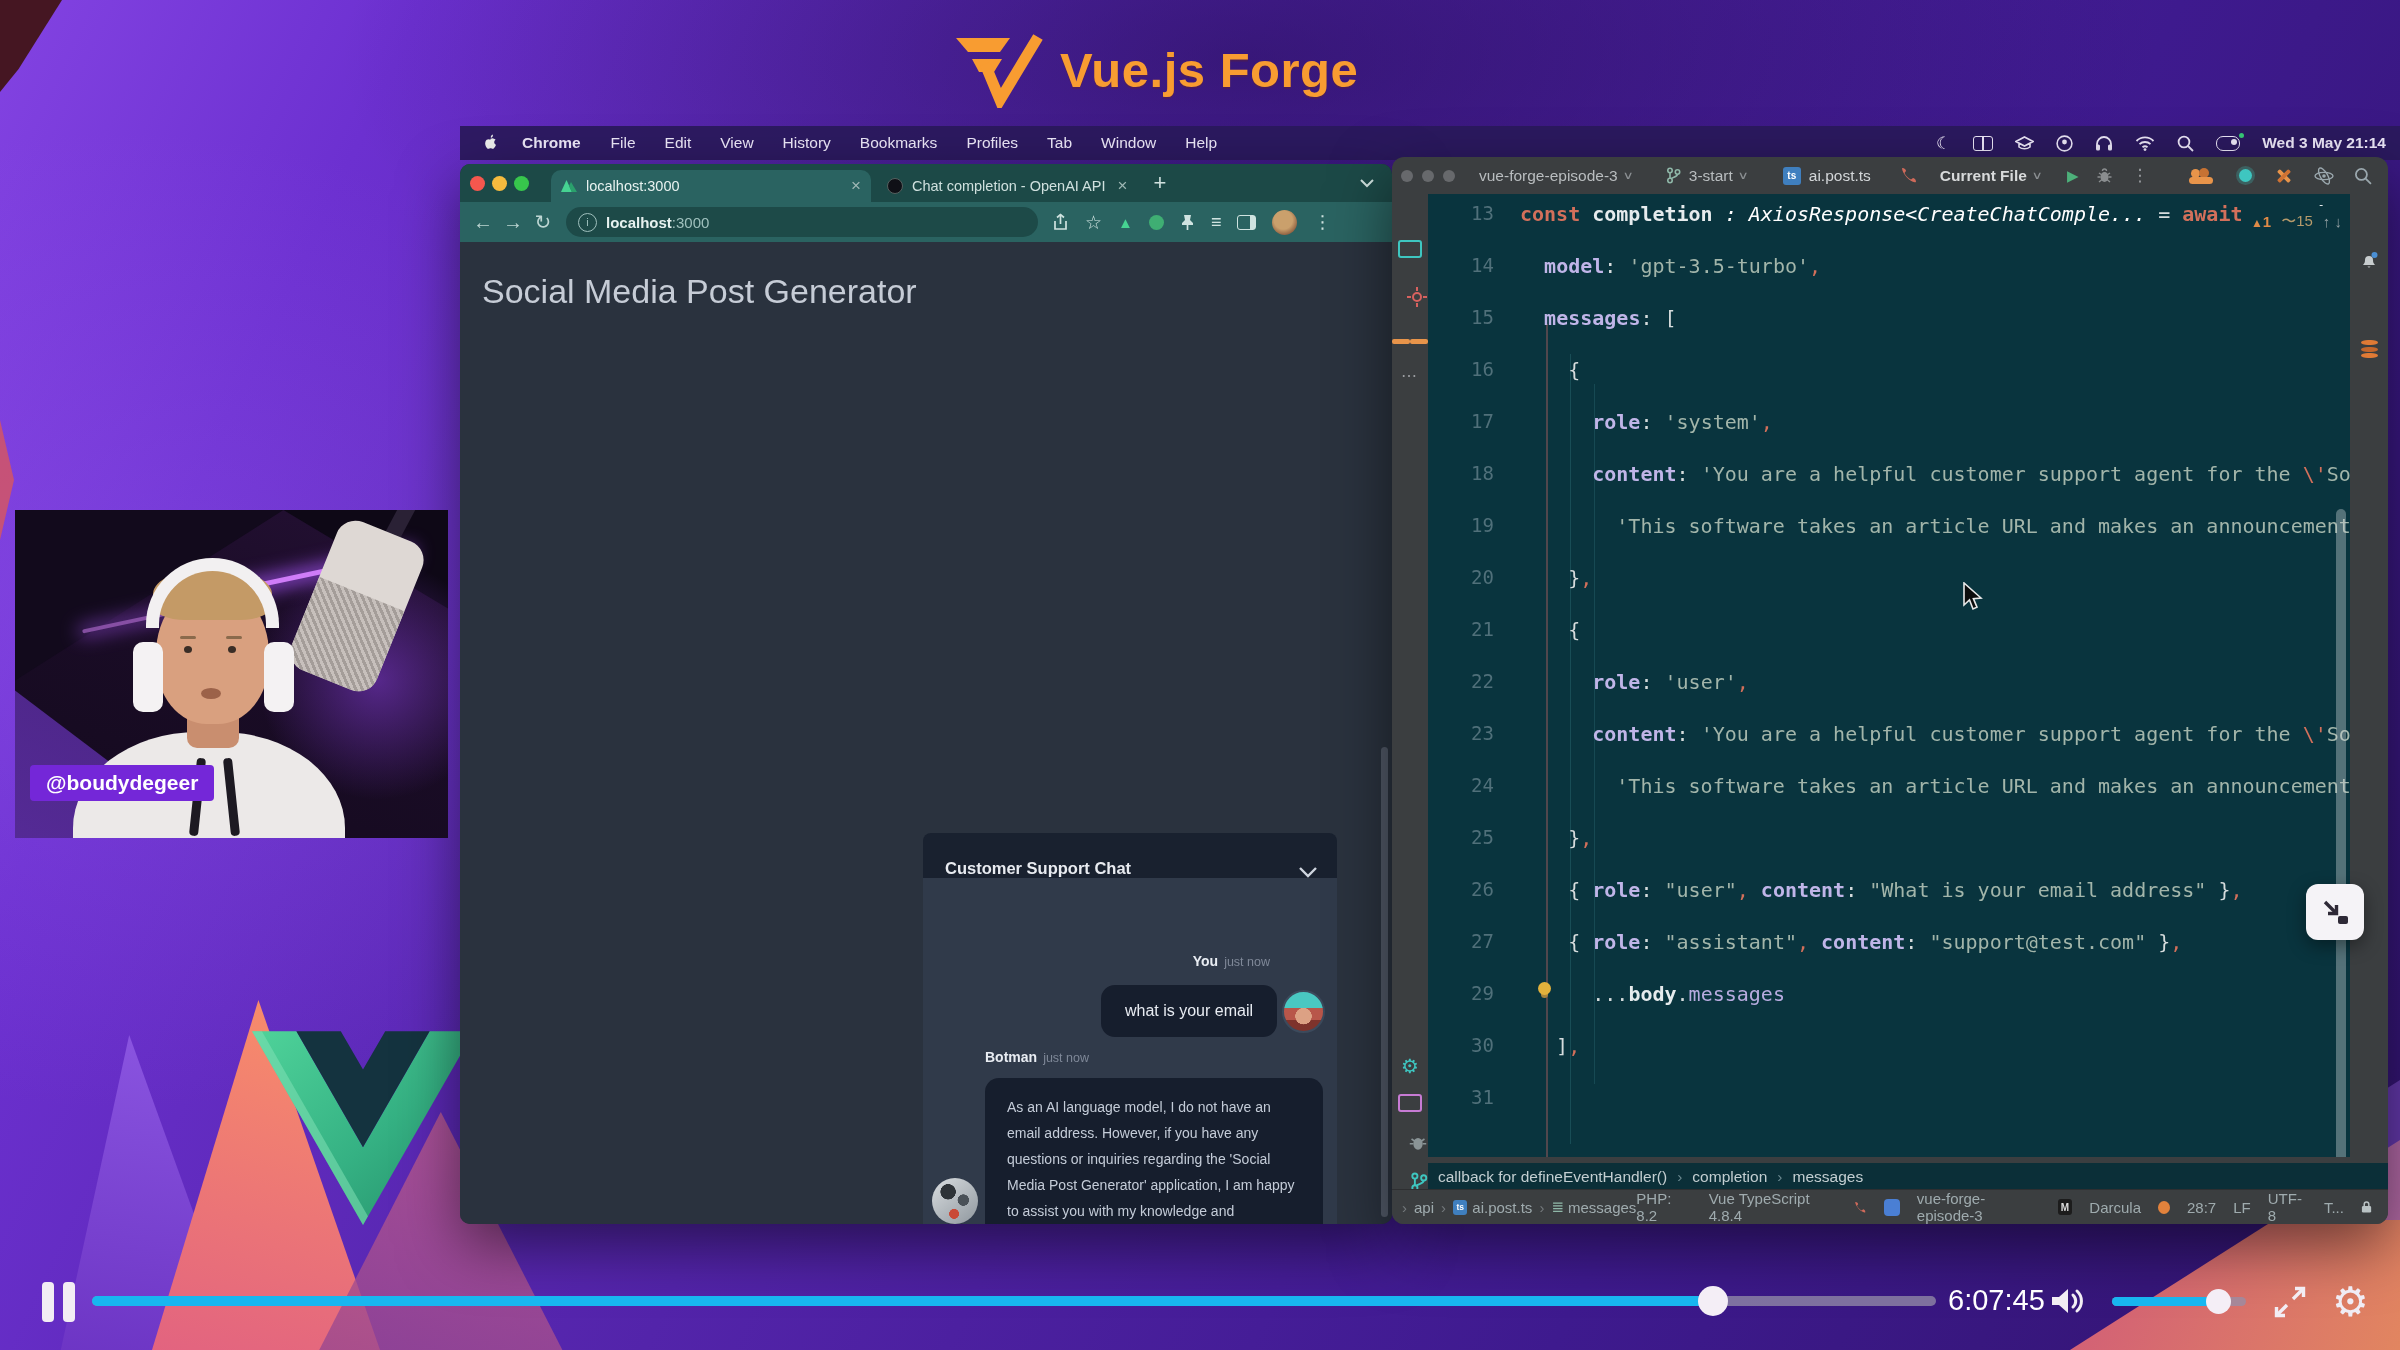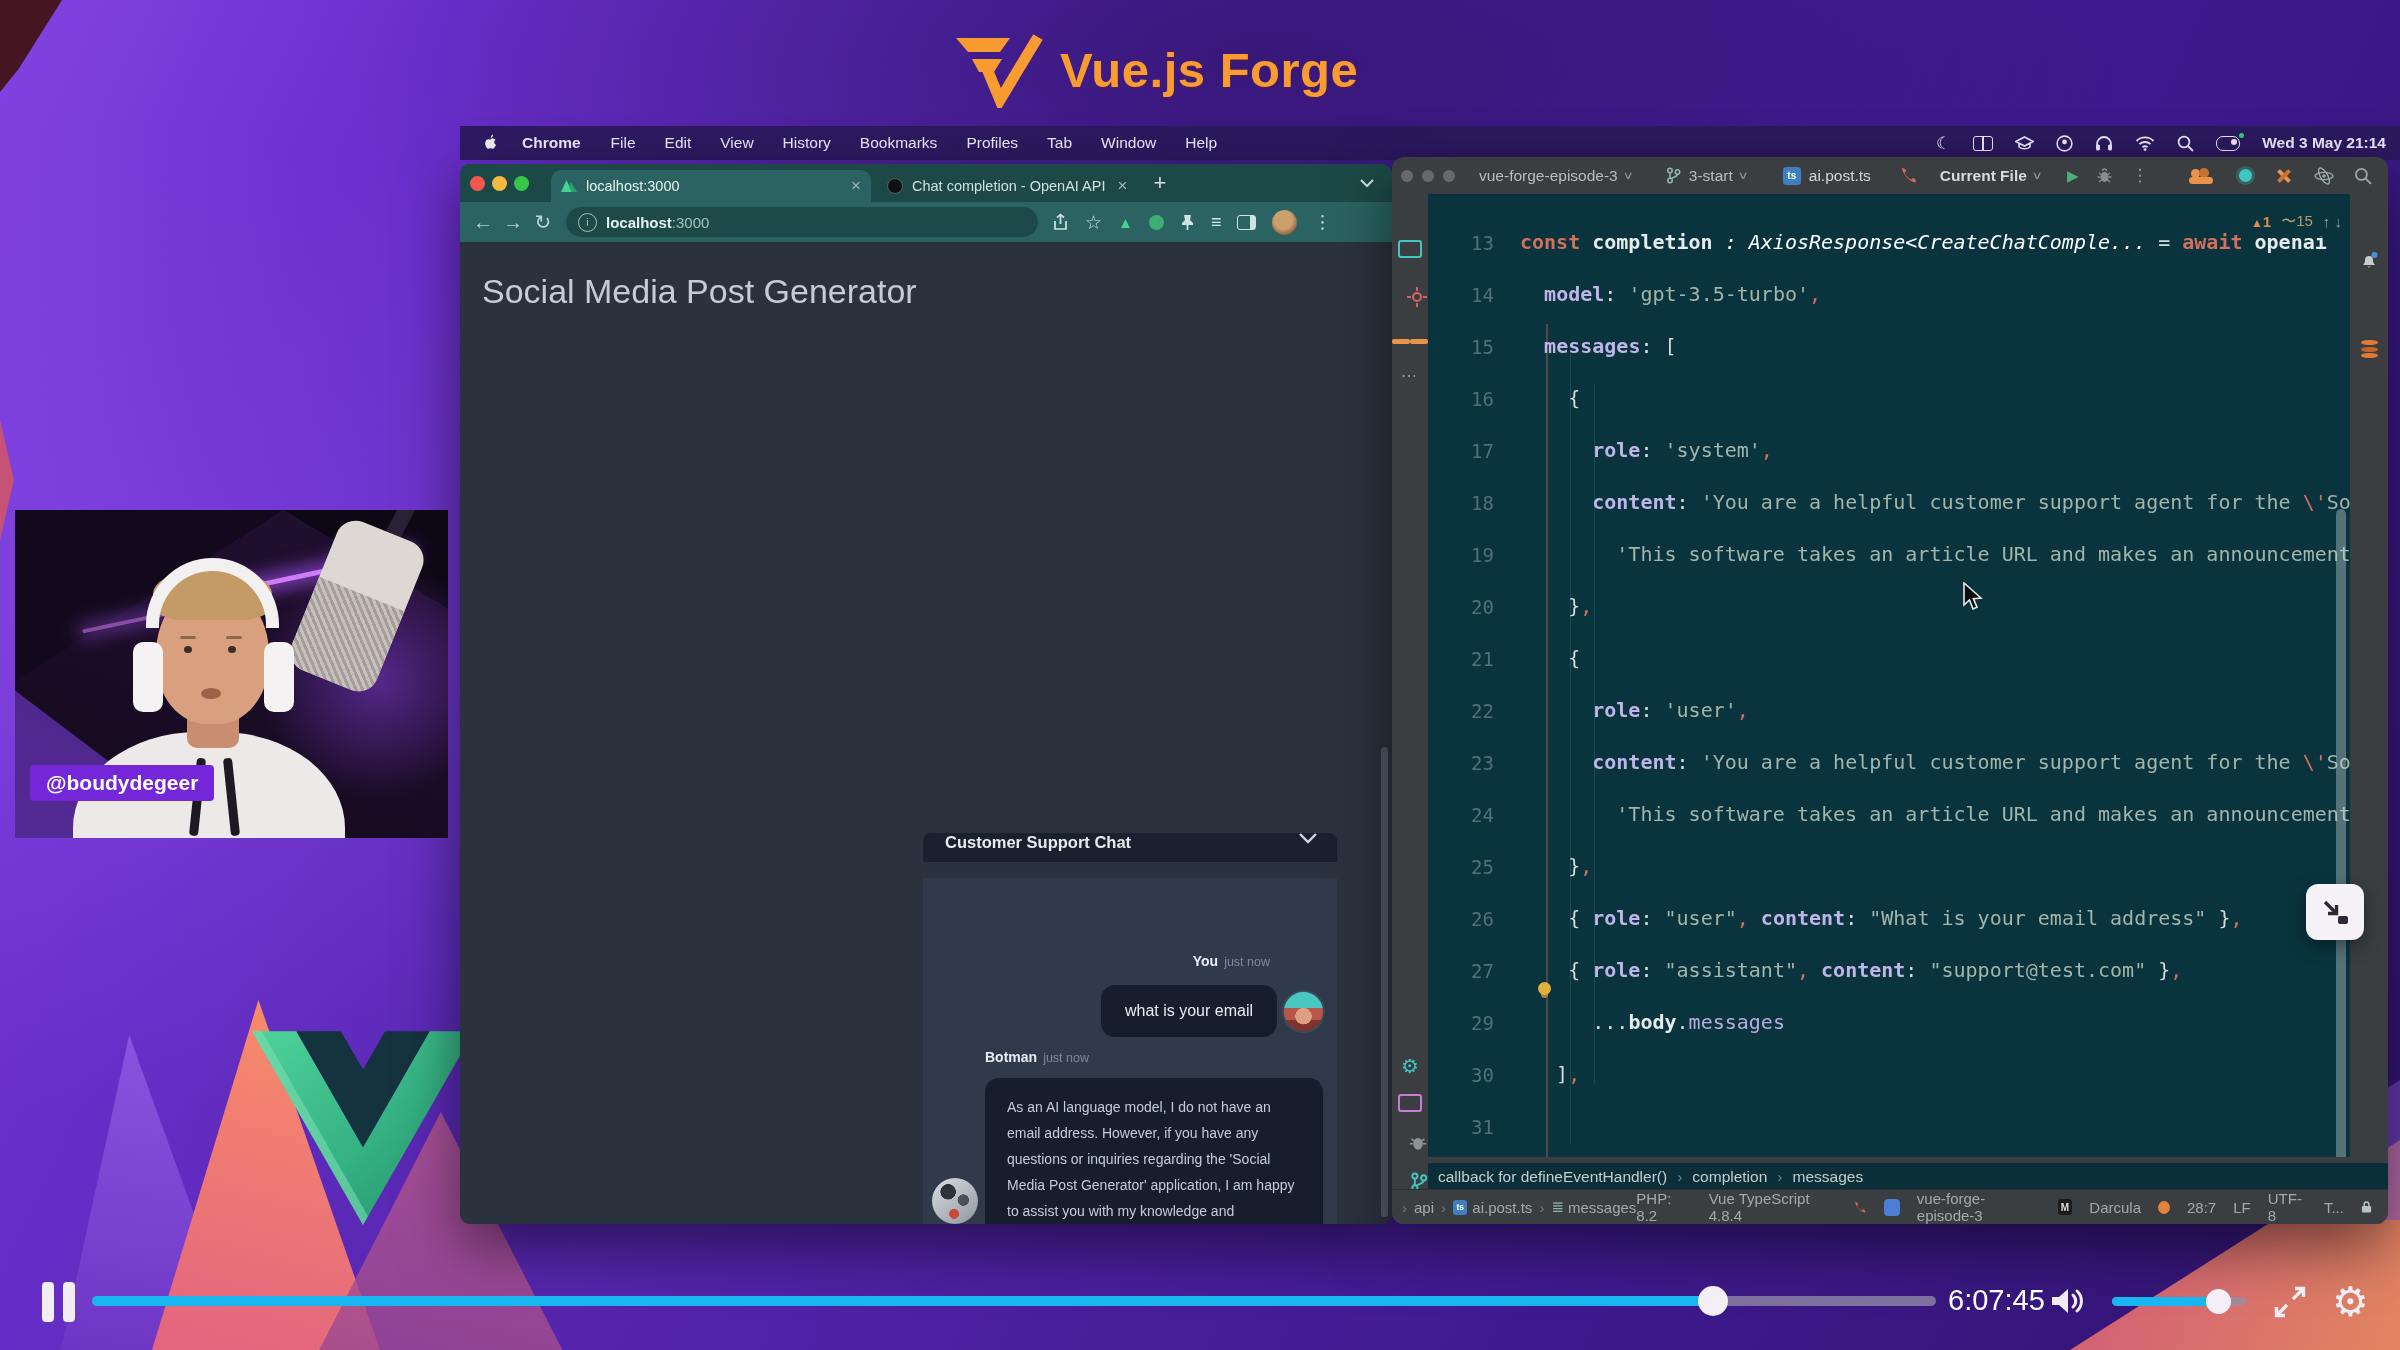--- a/index.html
+++ b/index.html
@@ -34,21 +34,21 @@
   #urlpill{height:30px;background:#1d4a48;border-radius:16px;display:flex;align-items:center;
     margin-left:8px;width:472px;font-size:15px;}
   #urlpill .info{width:17px;height:17px;border:1.5px solid #9fc0bd;border-radius:50%;
     font-size:11px;display:flex;align-items:center;justify-content:center;color:#9fc0bd;margin:0 9px 0 12px;}
   #toolbar .ticons{display:flex;align-items:center;gap:16px;margin-left:14px;}
   #page{position:absolute;top:78px;bottom:0;left:0;right:0;background:#2a323e;}
   #page-title{left:22px;top:30px;font-size:34px;color:#c6ccd6;font-weight:500;}
   #pg-scroll{right:4px;top:505px;width:7px;height:470px;background:rgba(170,180,195,.30);border-radius:4px;}
   
   #chat{left:463px;top:591px;width:414px;height:458px;}
-  #chat-header{height:29px;background:#19212f;border-radius:8px 8px 0 0;display:flex;align-items:flex-start;}
+  #chat-header{height:45px;background:#19212f;border-radius:8px 8px 0 0;display:flex;align-items:flex-end;}
   #chat-header .t{margin-left:22px;font-size:16.5px;font-weight:600;color:#e8ebf0;}
   #chat-body{position:absolute;top:45px;left:0;right:0;bottom:0;background:#303a4a;}
   .msg-meta{font-size:14px;color:#e8ecf2;font-weight:bold;}
   .msg-meta .tm{font-weight:normal;color:#7f8898;font-size:12.5px;margin-left:6px;}
   .bubble{background:#161e2d;border-radius:14px;color:#e8ecf2;}
   #you-bubble{position:absolute;right:60px;top:107px;padding:17px 24px;font-size:16px;}
   #you-meta{position:absolute;right:67px;top:75px;}
   #you-avatar{position:absolute;right:12px;top:112px;width:43px;height:43px;border-radius:50%;
     background:
       radial-gradient(circle at 50% 62%,#dca184 0 26%,transparent 27%),
@@ -64,21 +64,21 @@
       radial-gradient(circle at 48% 78%,#c94937 0 11%,transparent 12%),
       linear-gradient(140deg,#d9dde0,#8f979e);}
   
   #ide{left:1392px;top:157px;width:996px;height:1067px;border-radius:12px;overflow:hidden;
     background:#3b3e40;box-shadow:0 22px 60px rgba(0,0,0,.5);}
   #ide-titlebar{height:37px;display:flex;align-items:center;color:#b9bdbf;font-size:15.5px;}
   .idot{width:12px;height:12px;border-radius:50%;background:#67696c;margin-left:9px;}
   .tchev{display:inline-block;margin-left:6px;color:#8b8f92;font-size:11px;transform:scaleX(1.4);}
   #ide-editor{position:absolute;top:37px;left:36px;right:0;bottom:67px;background:#09343e;overflow:hidden;}
   #code-lines{position:absolute;top:8px;left:0;right:0;}
-  .code-row{height:52px;display:flex;align-items:flex-end;position:relative;}
+  .code-row{height:52px;display:flex;align-items:flex-start;position:relative;}
   .code-row.caret-row{background:#3a4144;}
   .gut{width:92px;text-align:right;padding-right:26px;box-sizing:border-box;
     font-family:"DejaVu Sans Mono",monospace;font-size:19px;color:#50707a;flex:none;}
   .caret-row .gut{color:#9fb4b8;}
   .code-line{font-family:"DejaVu Sans Mono",monospace;font-size:20px;white-space:pre;}
   .tk-kw{color:#d3705b;font-weight:bold}.tk-var{color:#e6ebed;font-weight:bold}
   .tk-type{color:#ffffff;font-style:italic}.tk-prop{color:#c0b5e8;font-weight:600}
   .tk-str{color:#a2b5aa}.tk-esc{color:#d3705b}.tk-pl{color:#d6dcdd}.tk-com{color:#d3705b}
   .tk-fld{color:#b7abdf}
   .guide{position:absolute;width:2px;}

